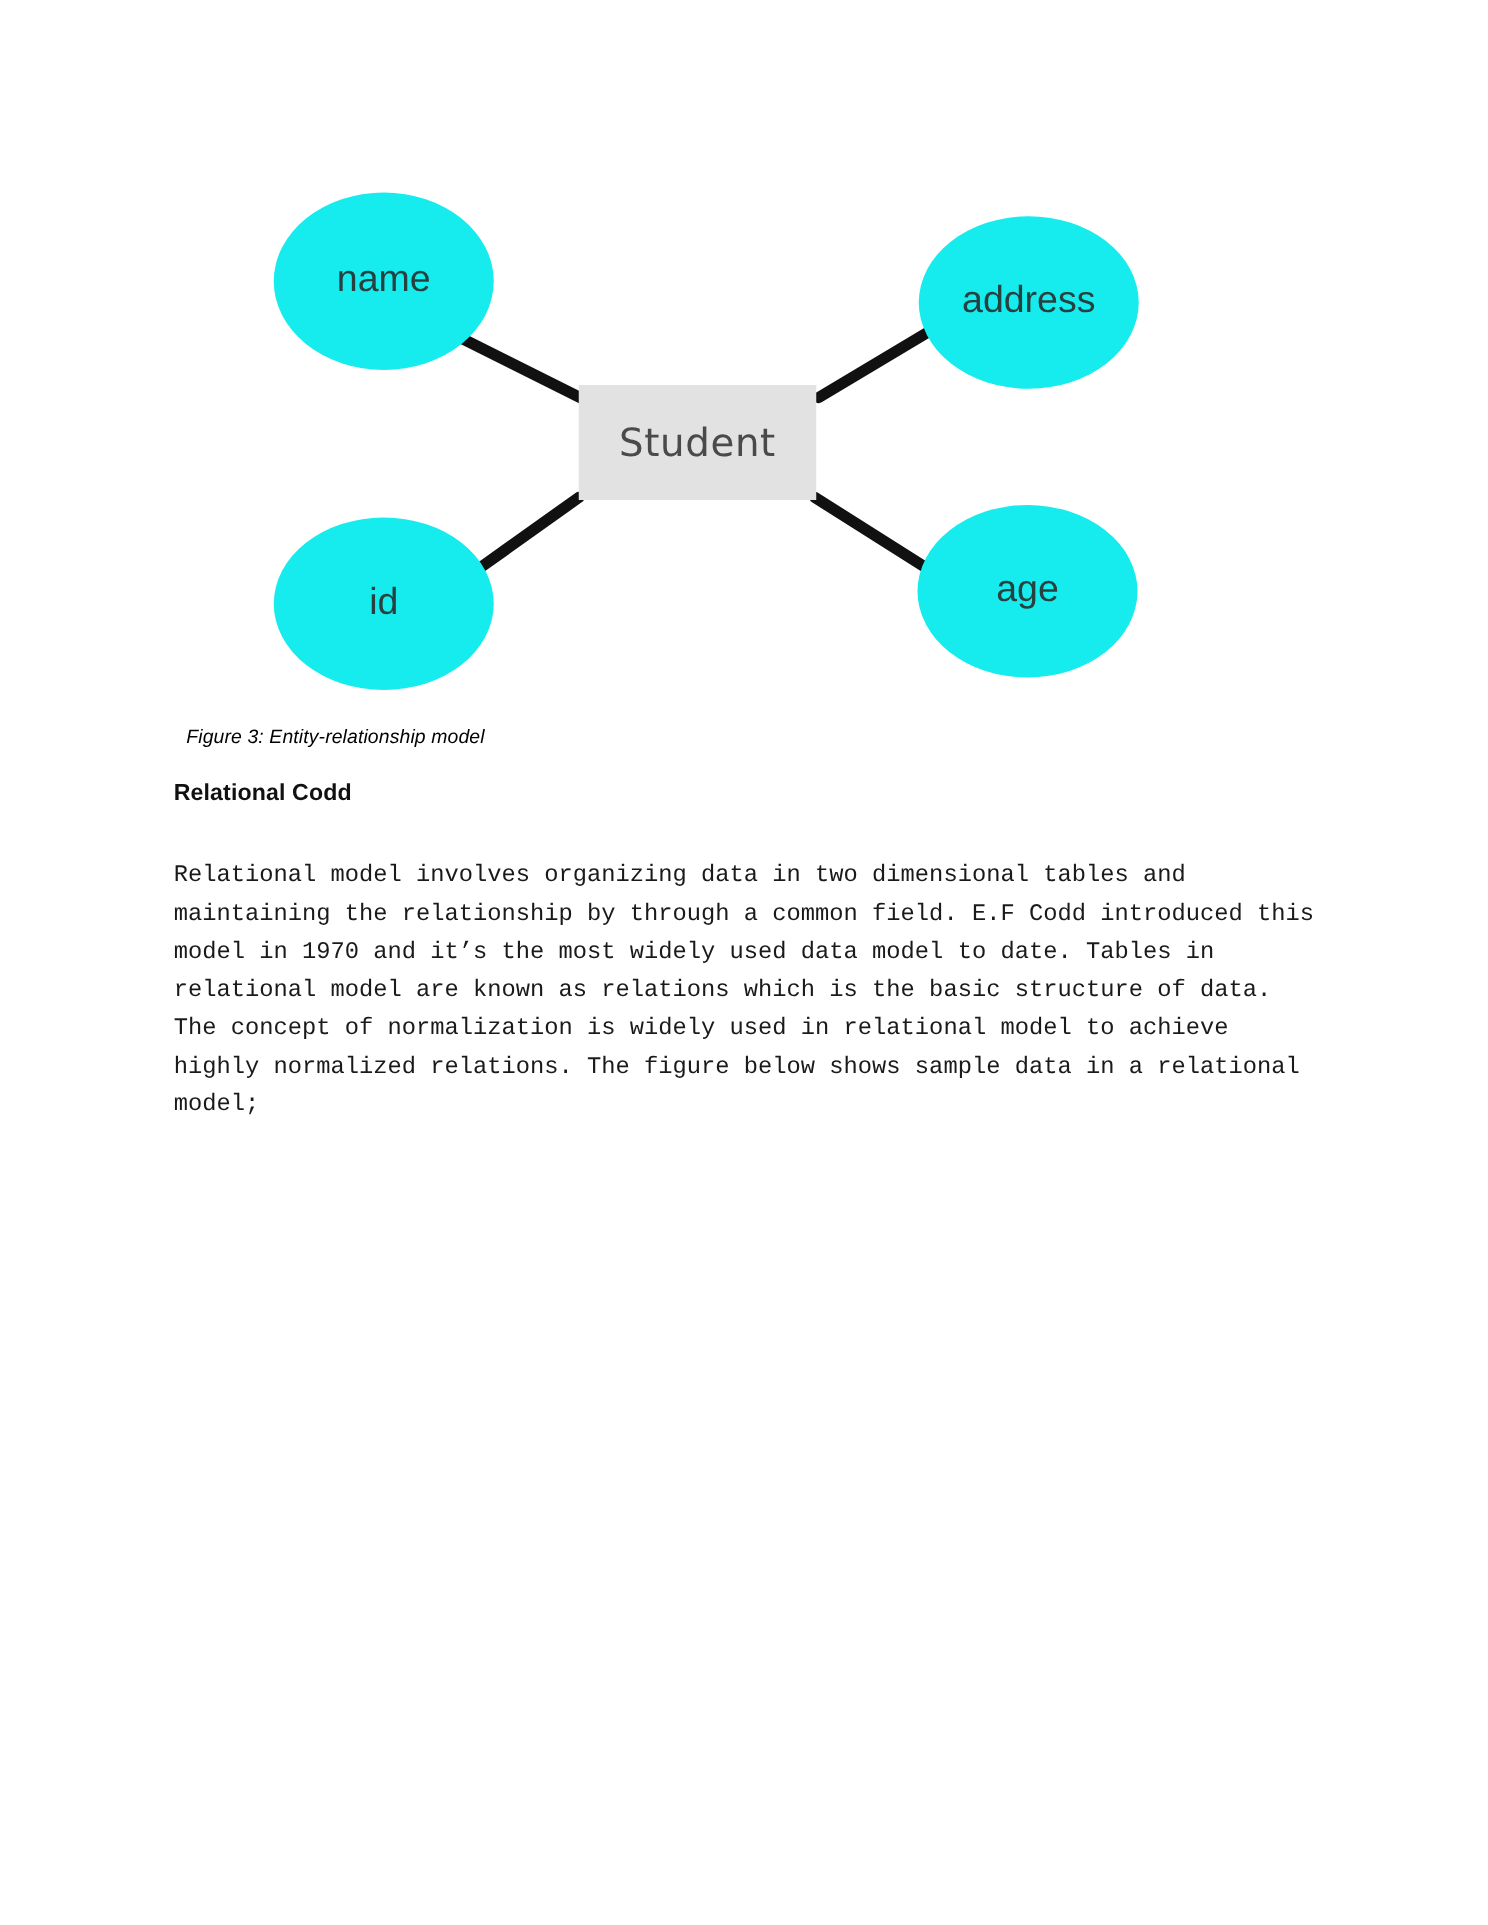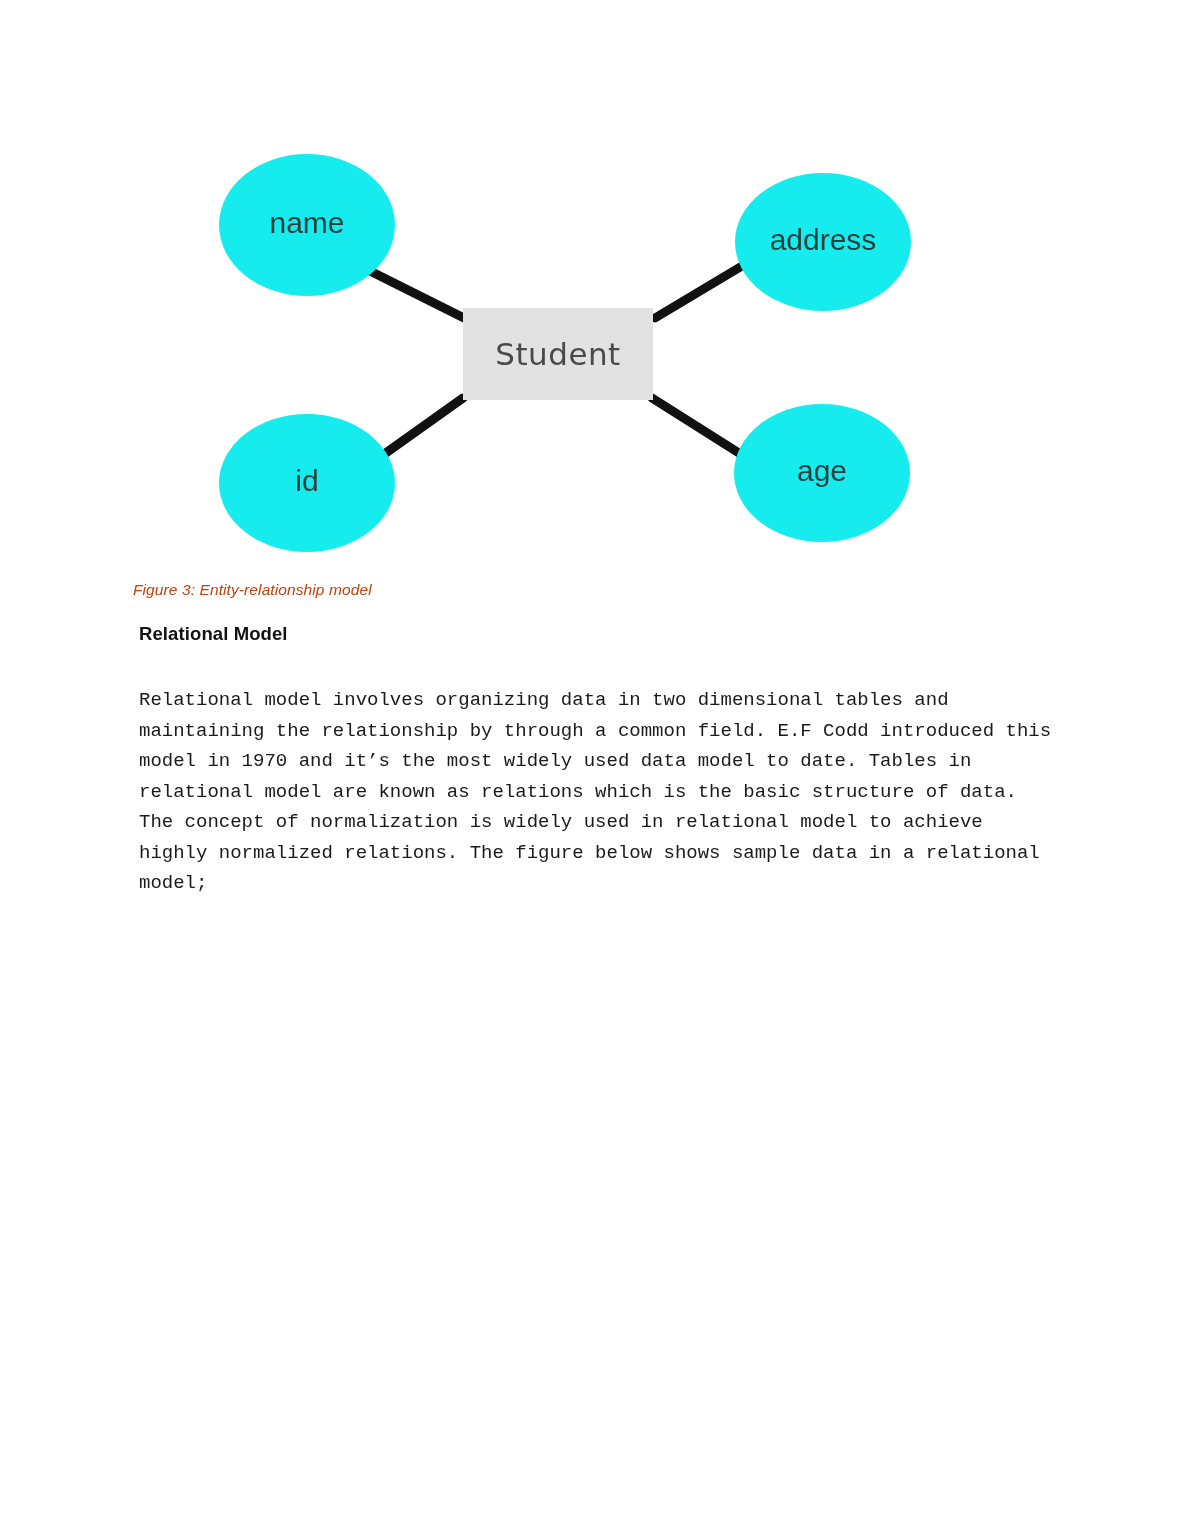--- a/index.html
+++ b/index.html
@@ -44,26 +44,26 @@
   }
   .er-attr-text {
     font-family: "Liberation Sans", sans-serif;
     font-size: 30px;
     fill: #26413f;
   }
 
   
   .caption {
     position: absolute;
-    left: 133px;
+    left: 149px;
     top: 581px;
     font-family: "Liberation Sans", sans-serif;
     font-style: italic;
     font-size: 15.5px;
-    color: #c2410c;
+    color: #000000;
     letter-spacing: 0.1px;
     white-space: nowrap;
   }
 
   .heading {
     position: absolute;
     left: 139px;
     top: 623px;
     font-family: "Liberation Sans", sans-serif;
     font-weight: bold;
@@ -123,17 +123,17 @@
       <g>
         <rect x="263" y="178" width="190" height="92" fill="#e2e2e2"></rect>
         <text class="er-entity-text" x="358" y="226" text-anchor="middle" dominant-baseline="middle">Student</text>
       </g>
 
     </svg>
   </div>
 
   <div class="caption">Figure 3: Entity-relationship model</div>
 
-  <div class="heading">Relational Model</div>
+  <div class="heading">Relational Codd</div>
 
   <p class="body-paragraph">Relational model involves organizing data in two dimensional tables and maintaining the relationship by through a common field. E.F Codd introduced this model in 1970 and it’s the most widely used data model to date. Tables in relational model are known as relations which is the basic structure of data. The concept of normalization is widely used in relational model to achieve highly normalized relations. The figure below shows sample data in a relational model;</p>
 
 </div>
 
 </body></html>

